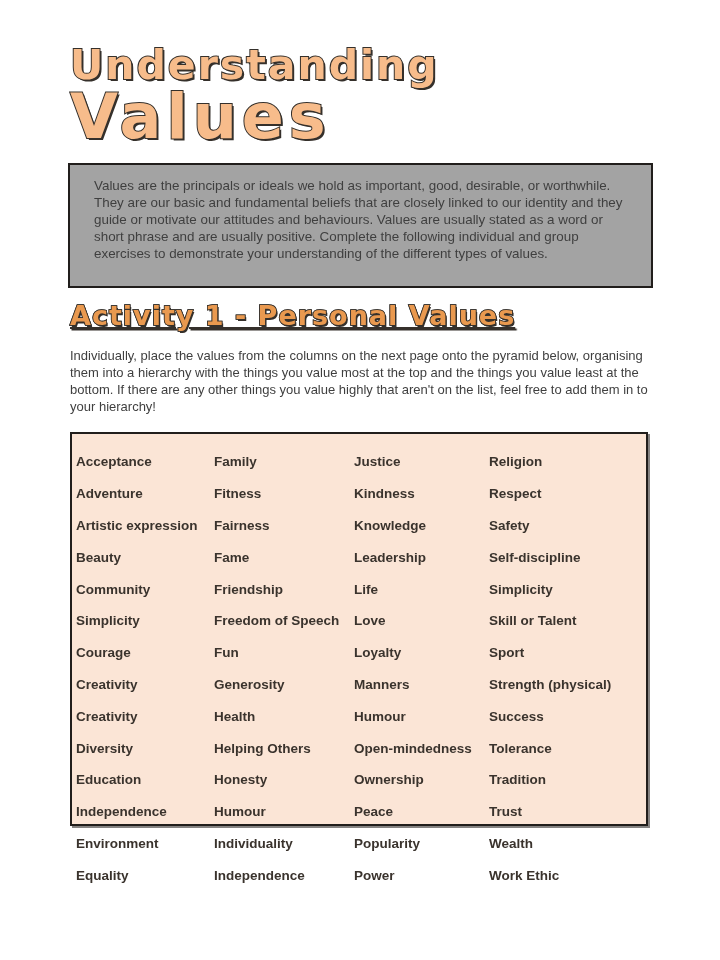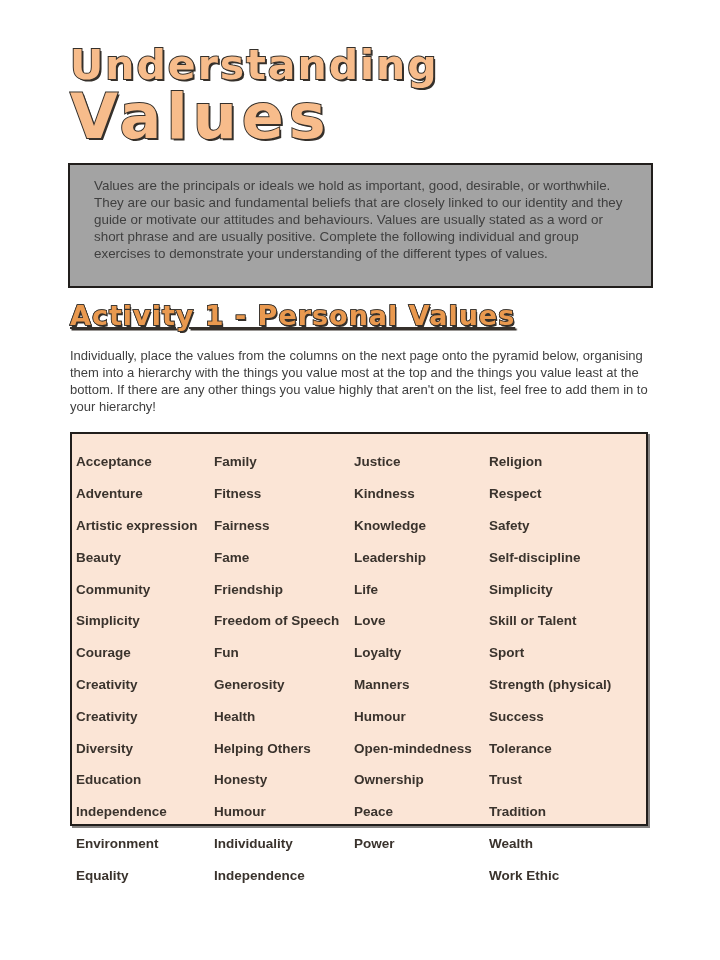--- a/index.html
+++ b/index.html
@@ -167,34 +167,35 @@
         <div class="value-item">Knowledge</div>
         <div class="value-item">Leadership</div>
         <div class="value-item">Life</div>
         <div class="value-item">Love</div>
         <div class="value-item">Loyalty</div>
         <div class="value-item">Manners</div>
         <div class="value-item">Humour</div>
         <div class="value-item">Open-mindedness</div>
         <div class="value-item">Ownership</div>
         <div class="value-item">Peace</div>
+        <div class="value-item">Popularity</div>
         <div class="value-item">Power</div>
       </div>
     <div class="values-col">
 
     <div class="value-item">Religion</div>
         <div class="value-item">Respect</div>
         <div class="value-item">Safety</div>
         <div class="value-item">Self-discipline</div>
         <div class="value-item">Simplicity</div>
         <div class="value-item">Skill or Talent</div>
         <div class="value-item">Sport</div>
         <div class="value-item">Strength (physical)</div>
         <div class="value-item">Success</div>
         <div class="value-item">Tolerance</div>
+        <div class="value-item">Tradition</div>
         <div class="value-item">Trust</div>
-        <div class="value-item">Tradition</div>
         <div class="value-item">Wealth</div>
         <div class="value-item">Work Ethic</div>
       </div>
   </div>
 
 </div>
 
 </body></html>

